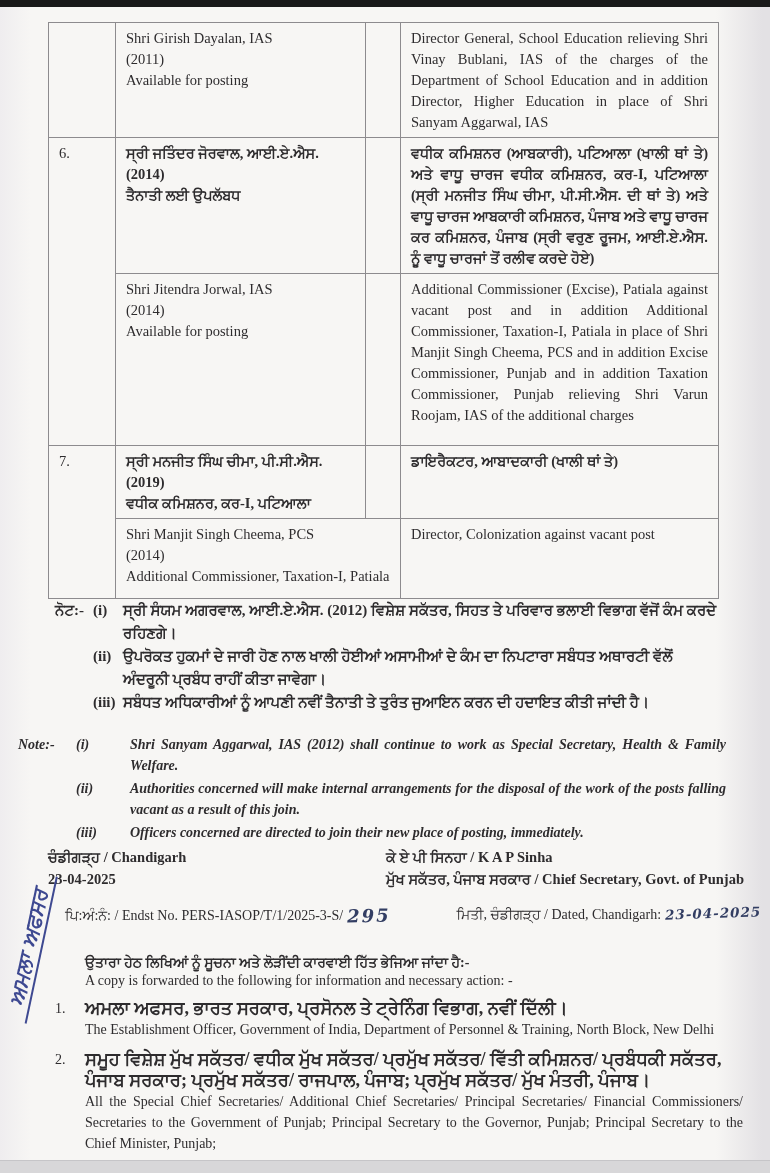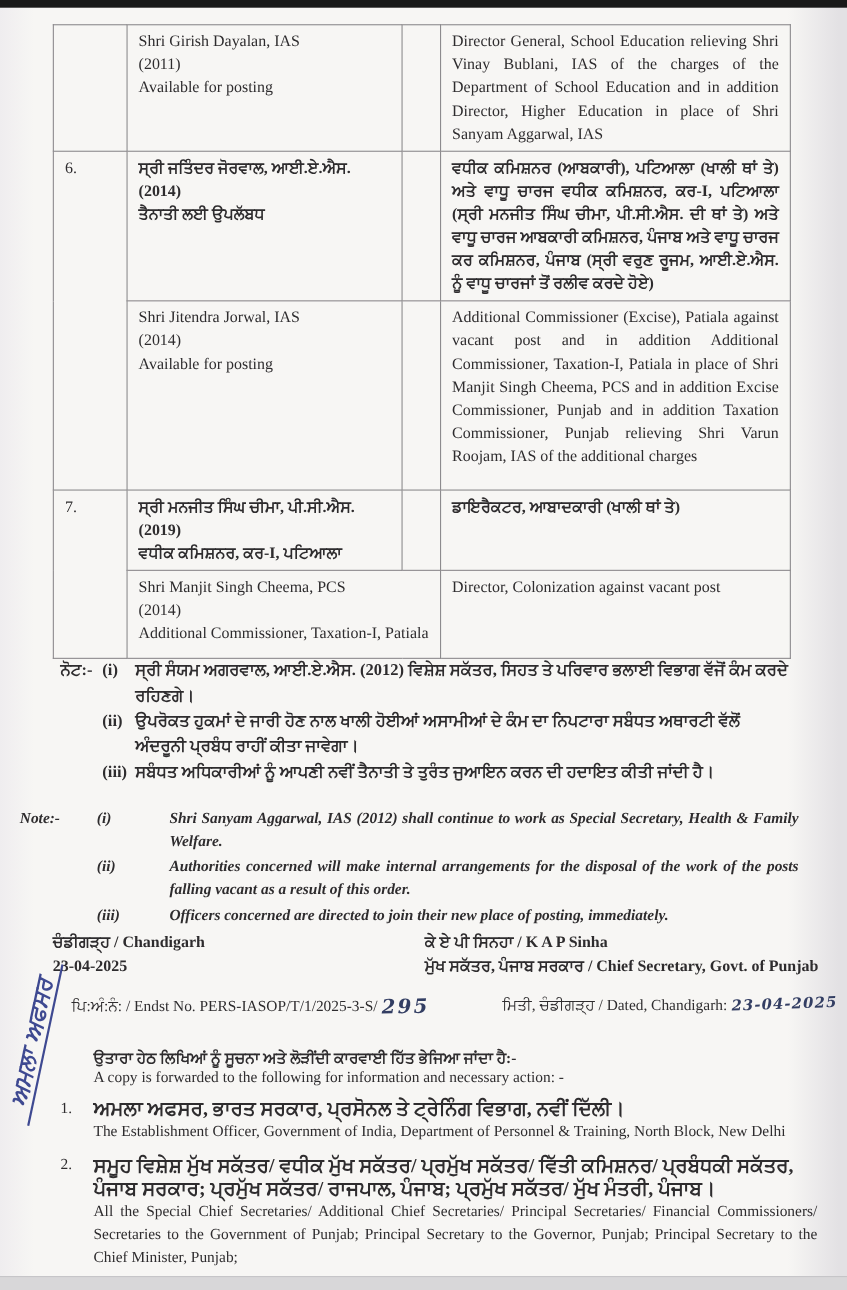--- a/index.html
+++ b/index.html
@@ -36,21 +36,21 @@
   .h112{height:112px;} .h127{height:127px;} .h172{height:172px;} .h73{height:73px;} .h80{height:80px;}
 
   
   .notesPA{position:absolute;top:599px;left:55px;width:662px;font-size:15px;font-weight:600;line-height:23px;}
   .notesPA .row{display:flex;}
   .notesPA .lbl{width:38px;flex:none;}
   .notesPA .num{width:30px;flex:none;}
   .notesPA .txt{flex:1;}
 
   .notesEN{position:absolute;top:734px;left:18px;width:714px;font-size:14px;font-weight:700;font-style:italic;line-height:21px;}
-  .notesEN .row{display:flex;margin-bottom:2px;gap:12px;}
+  .notesEN .row{display:flex;margin-bottom:2px;}
   .notesEN .lbl{width:58px;flex:none;}
   .notesEN .num{width:54px;flex:none;}
   .notesEN .txt{flex:1;text-align:justify;padding-right:6px;}
 
   
   .sign{position:absolute;top:846px;left:48px;width:700px;display:flex;font-weight:700;font-size:14.5px;line-height:22px;}
   .sign .left{flex:none;}
   .sign .right{margin-left:auto;text-align:left;margin-right:4px;}
 
   
@@ -155,21 +155,21 @@
 
   <div class="notesEN">
     <div class="row">
       <div class="lbl">Note:-</div>
       <div class="num">(i)</div>
       <div class="txt">Shri Sanyam Aggarwal, IAS (2012) shall continue to work as Special Secretary, Health &amp; Family Welfare.</div>
     </div>
     <div class="row">
       <div class="lbl"></div>
       <div class="num">(ii)</div>
-      <div class="txt">Authorities concerned will make internal arrangements for the disposal of the work of the posts falling vacant as a result of this order.</div>
+      <div class="txt">Authorities concerned will make internal arrangements for the disposal of the work of the posts falling vacant as a result of this join.</div>
     </div>
     <div class="row">
       <div class="lbl"></div>
       <div class="num">(iii)</div>
       <div class="txt">Officers concerned are directed to join their new place of posting, immediately.</div>
     </div>
   </div>
 
   <div class="sign">
     <div class="left">

